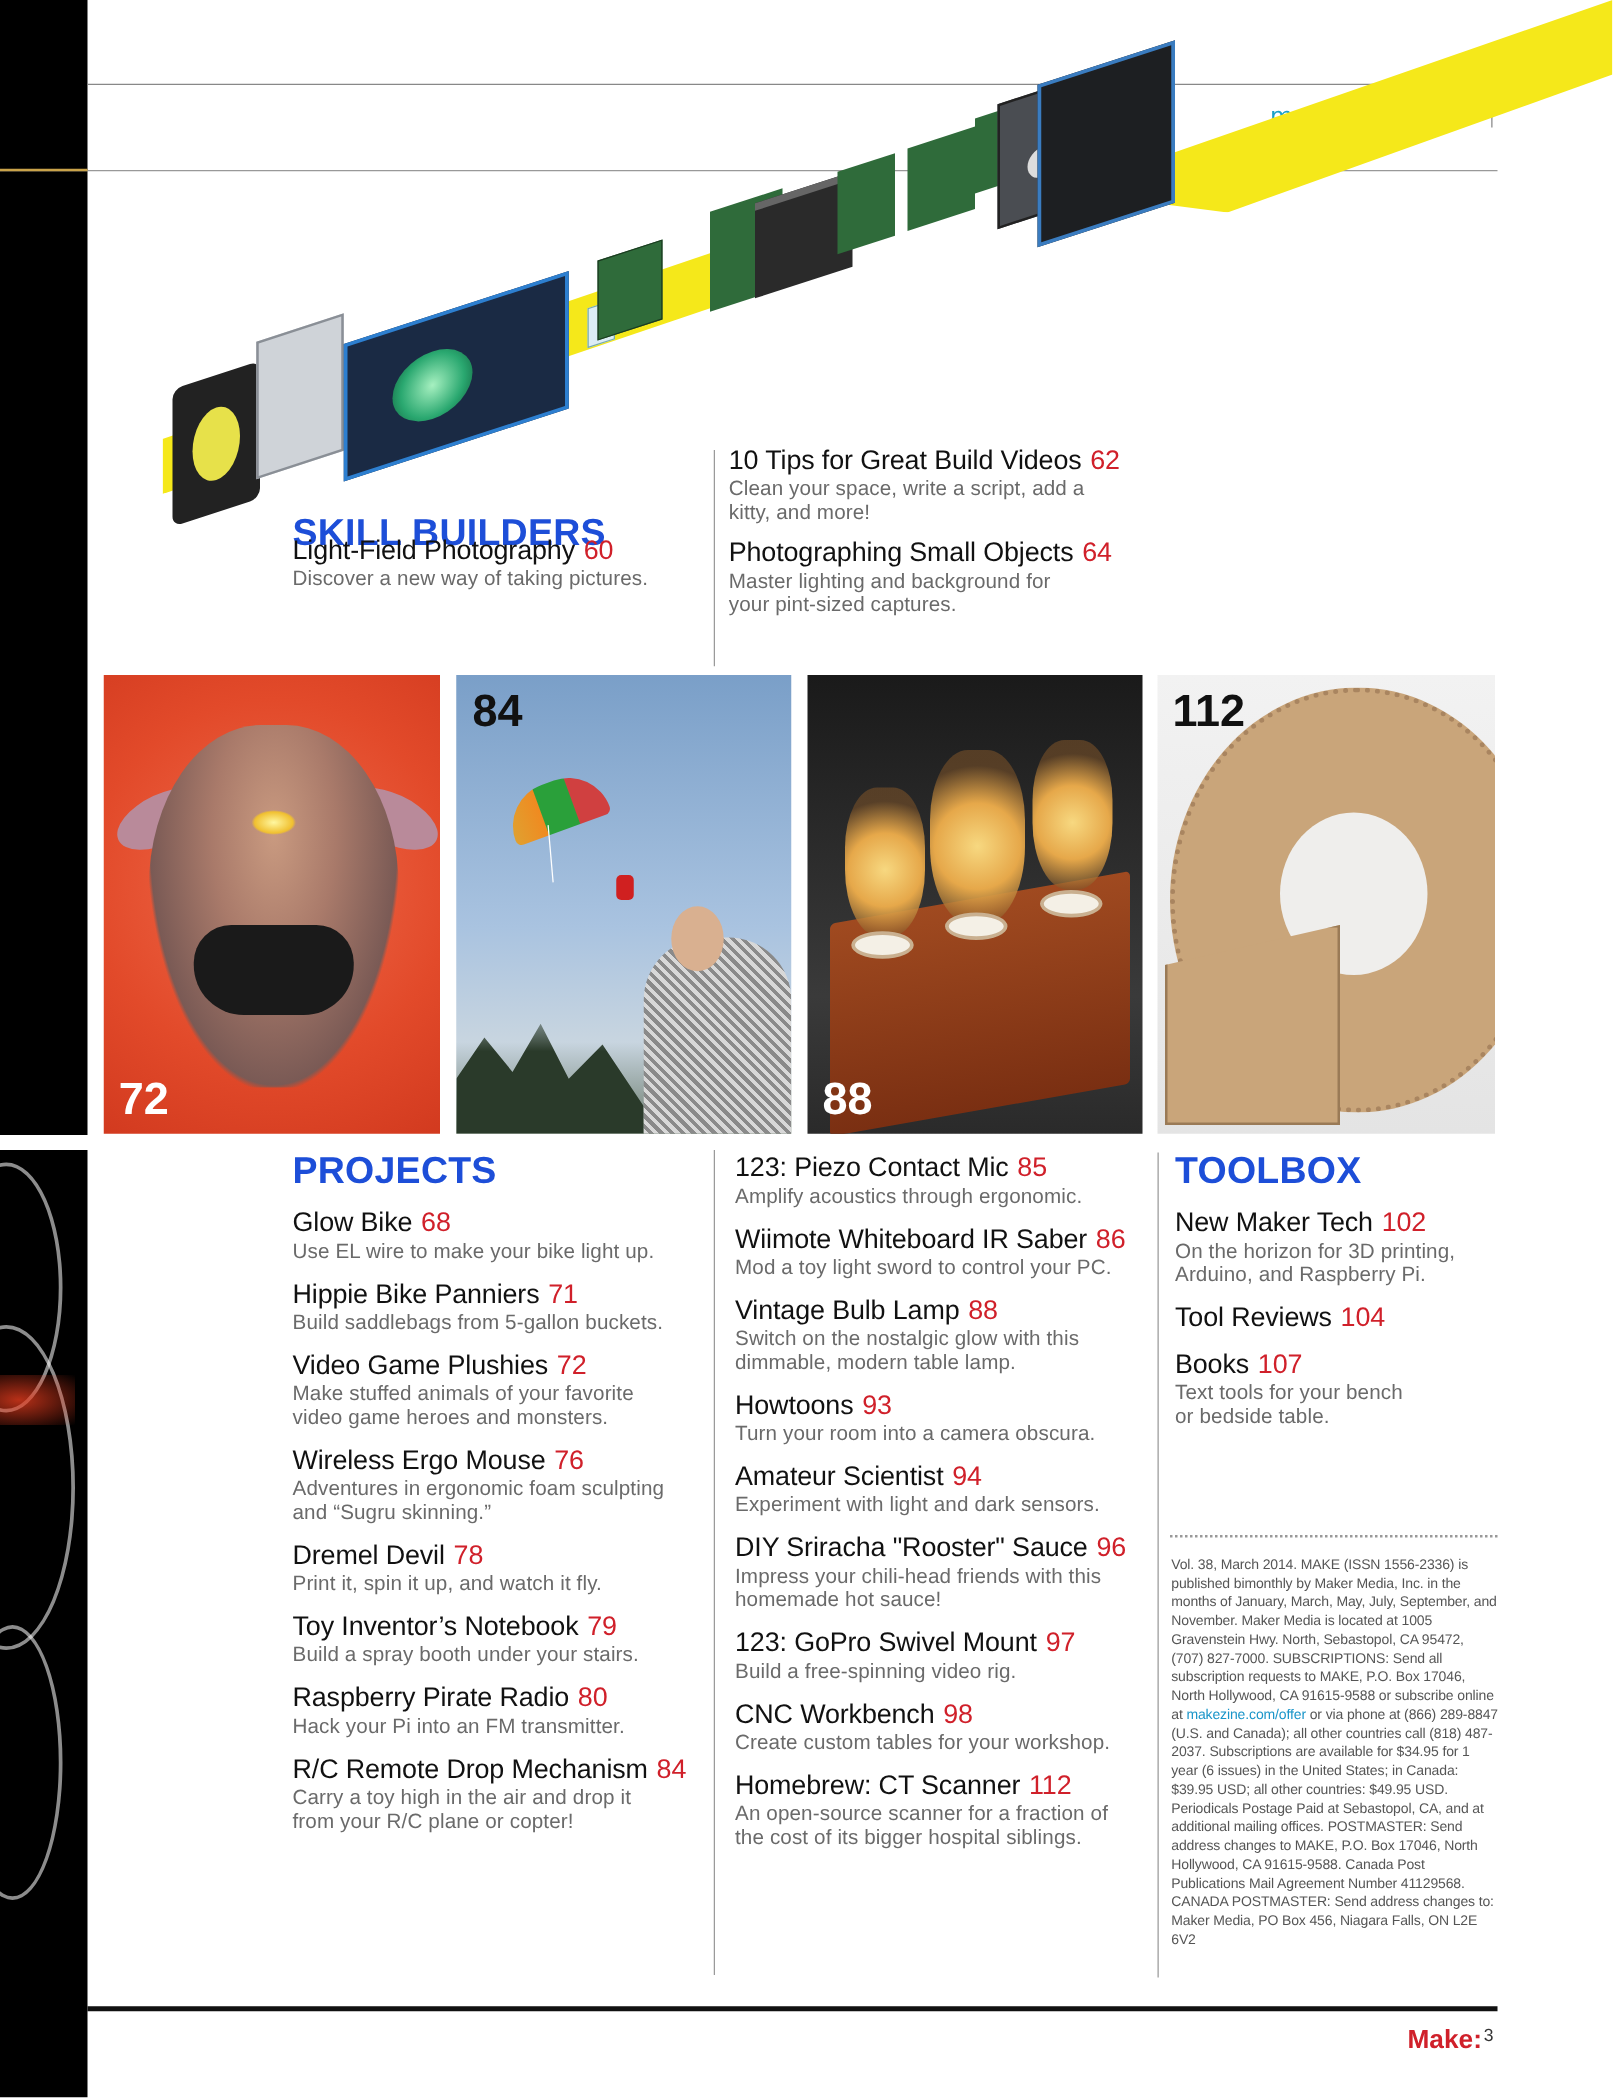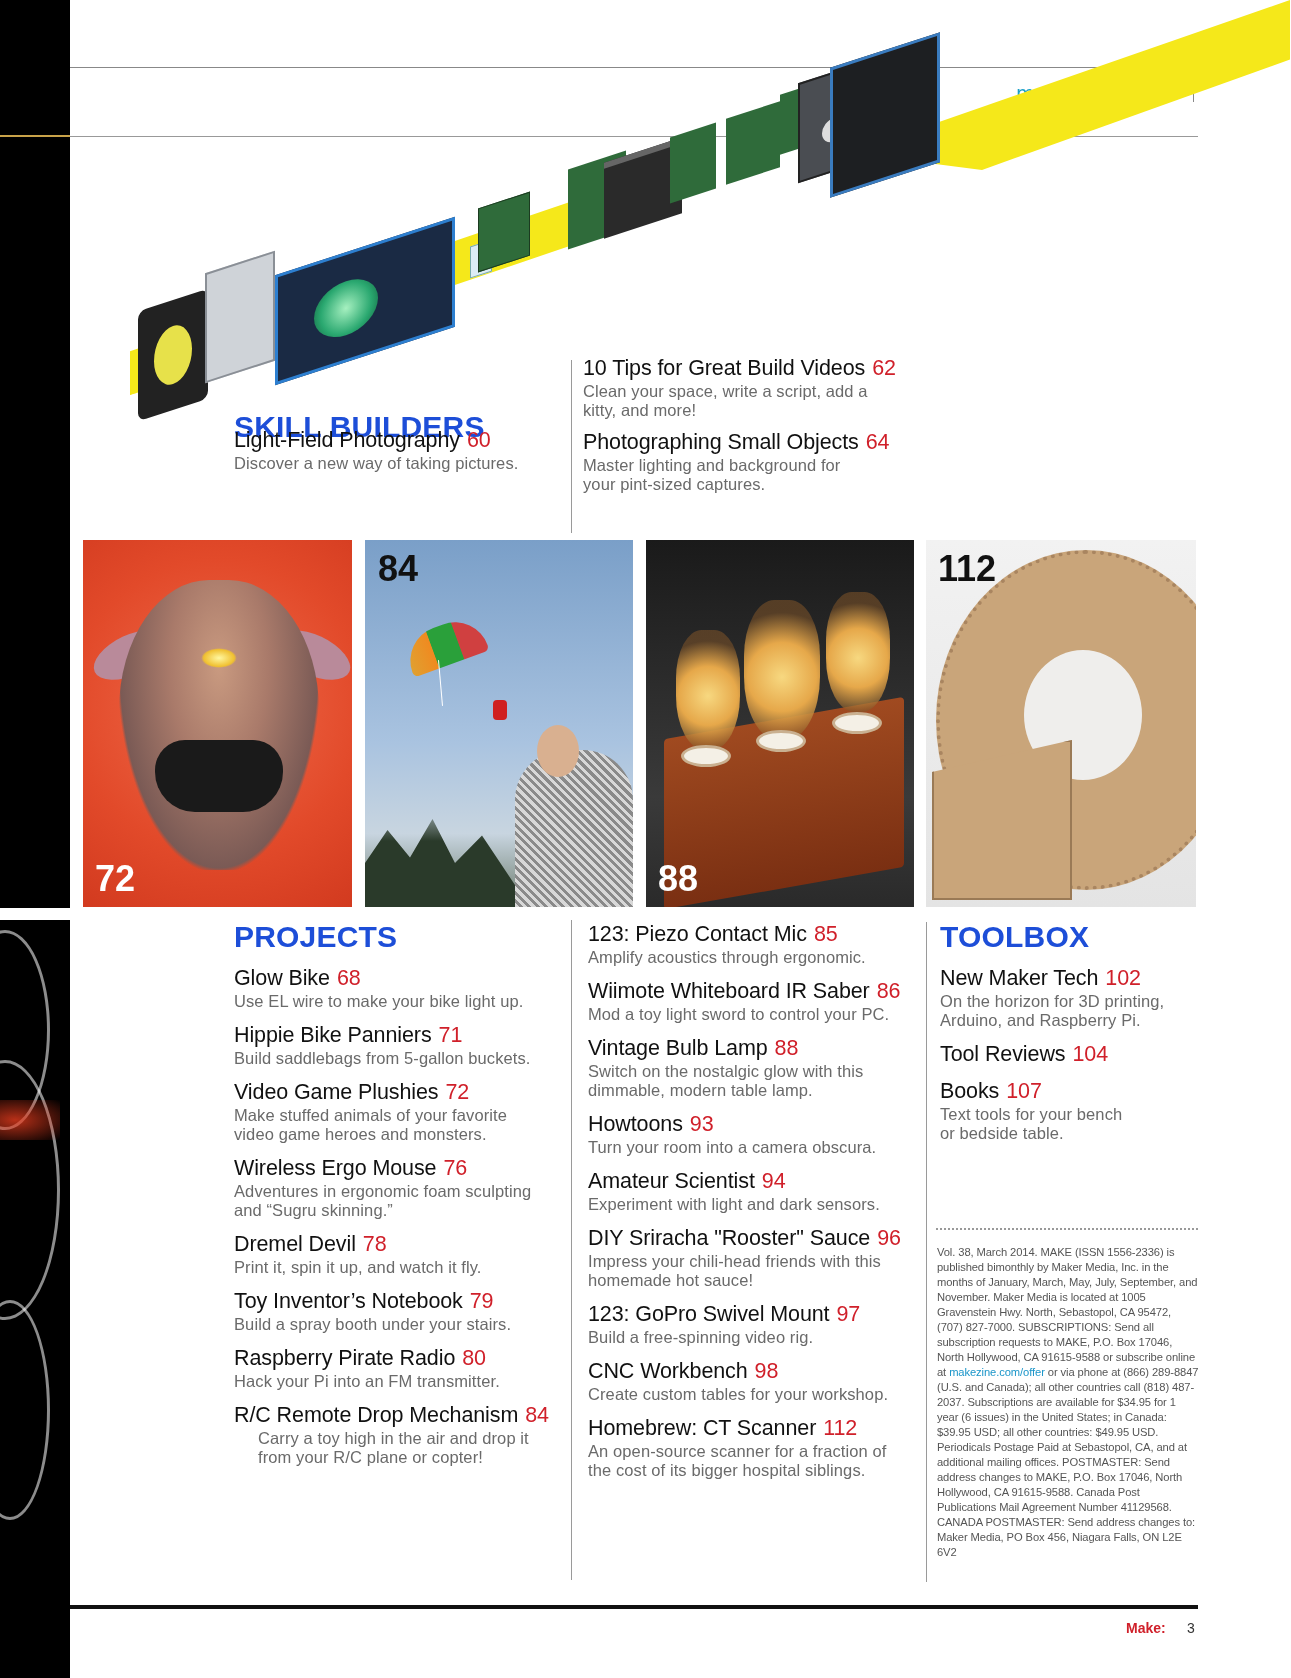--- a/index.html
+++ b/index.html
@@ -76,21 +76,21 @@
   .ph4 .wheel { position: absolute; left: 10px; top: 10px; width: 300px; height: 340px; border-radius: 50%; background: #c9a57a; border: 4px dotted #a98560; }
   .ph4 .hole { position: absolute; left: 98px; top: 110px; width: 118px; height: 130px; border-radius: 50%; background: #efeeec; }
   .ph4 .base { position: absolute; left: 6px; top: 200px; width: 140px; height: 160px; background: #c9a57a; border: 2px solid #9a7a56; clip-path: polygon(0 20%, 100% 0, 100% 100%, 0 100%); }
   .ph4 .num { left: 12px; top: 8px; color: #111; }
 
   .dotted-sep { position: absolute; left: 936px; top: 1228px; width: 262px; border-top: 2px dotted #999; }
   .legal { position: absolute; left: 937px; top: 1245px; width: 262px; font-family: "Liberation Sans", sans-serif; font-size: 11.2px; color: #555; line-height: 15px; letter-spacing: -0.1px; }
   .legal .link { color: #1a95c9; }
 
   .bottom-rule { position: absolute; left: 70px; top: 1605px; width: 1128px; height: 4px; background: #111; }
-  .footer-make { position: absolute; left: 1126px; top: 1620px; font-family: "Liberation Sans", sans-serif; font-weight: bold; font-size: 14px; color: #d0202a; }
+  .footer-make { position: absolute; left: 1126px; top: 1620px; font-family: "Liberation Sans", sans-serif; font-weight: bold; font-size: 21px; color: #d0202a; }
   .footer-page { position: absolute; left: 1187px; top: 1620px; font-family: "Liberation Sans", sans-serif; font-size: 14px; color: #333; }
 </style>
 </head>
 <body>
 
 <div class="left-bar"></div>
 <div class="left-bar-bottom">
   <div class="swirl" style="left:-40px;top:10px;width:90px;height:200px;"></div>
   <div class="swirl" style="left:-50px;top:140px;width:110px;height:260px;"></div>
   <div class="swirl" style="left:-30px;top:380px;width:80px;height:220px;"></div>
@@ -202,21 +202,21 @@
   <div class="entry">
     <div class="title"><span>Toy Inventor’s Notebook</span><span class="page">79</span></div>
     <div class="desc">Build a spray booth under your stairs.</div>
   </div>
   <div class="entry">
     <div class="title"><span>Raspberry Pirate Radio</span><span class="page">80</span></div>
     <div class="desc">Hack your Pi into an FM transmitter.</div>
   </div>
   <div class="entry">
     <div class="title"><span>R/C Remote Drop Mechanism</span><span class="page">84</span></div>
-    <div class="desc" style="width:290px;margin-left:24px;">Carry a toy high in the air and drop it from your R/C plane or copter!</div>
+    <div class="desc" style="width:290px;">Carry a toy high in the air and drop it from your R/C plane or copter!</div>
   </div>
 </div>
 
 <div class="vdiv" style="left:571px;top:920px;height:660px;"></div>
 
 <div class="col-entry" style="left:588px;top:922px;width:330px;">
   <div class="entry">
     <div class="title"><span>123: Piezo Contact Mic</span><span class="page">85</span></div>
     <div class="desc">Amplify acoustics through ergonomic.</div>
   </div>

